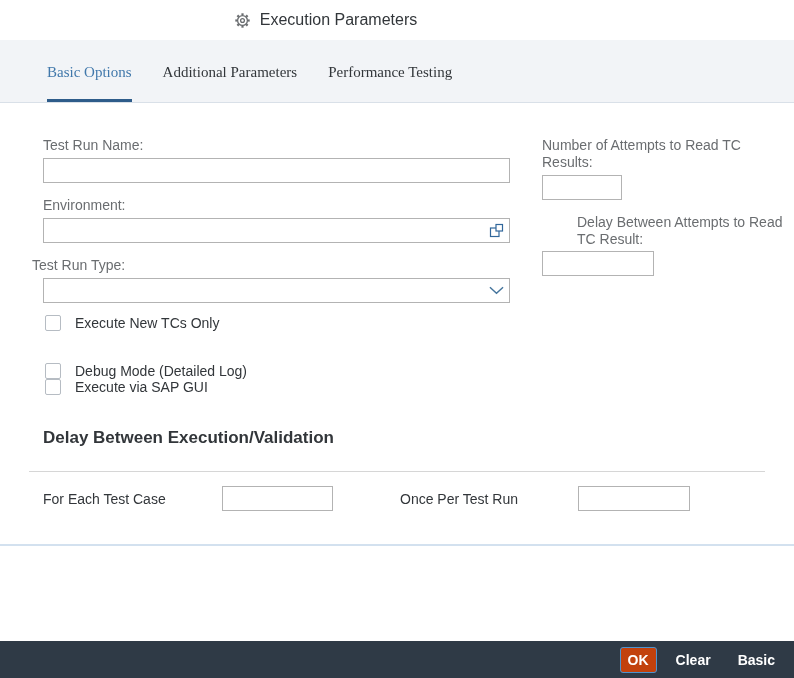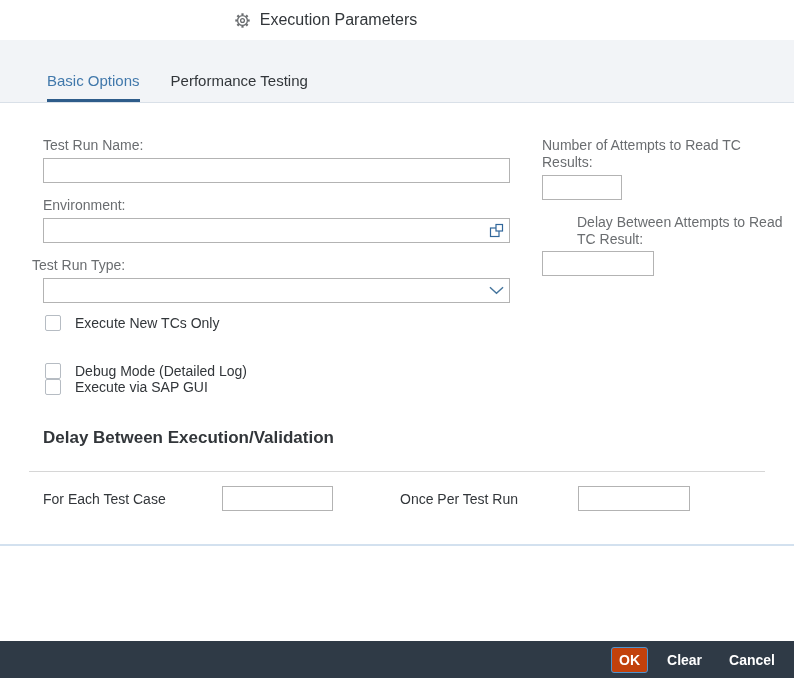--- a/index.html
+++ b/index.html
@@ -21,22 +21,22 @@
   .dlg-title { font-size:16px; color:#32363a; }
 
   
   .tabstrip {
     position:absolute; top:40px; left:0; width:794px; height:63px;
     background:#f2f4f7;
     border-bottom:1px solid #d9e0e8;
     display:flex; align-items:flex-end; padding-left:47px; gap:31px;
   }
   .tab {
-    font-size:15px; color:#32363a; padding-bottom:13px;
-    position:relative; cursor:pointer; white-space:nowrap;
+    font-size:15px; color:#32363a; padding-bottom:21px;
+    position:relative; cursor:pointer; white-space:nowrap;font-family:Liberation Serif, serif;
   }
   .tab.active { color:#4178ab; }
   .tab.active::after {
     content:""; position:absolute; left:0; right:0; bottom:0;
     height:3px; background:#2e5c8a;
   }
 
   
   .lbl { position:absolute; font-size:14px; color:#6a6d70; line-height:17px; }
   .lbl-dark { color:#32363a; }
@@ -118,20 +118,21 @@
         <line x1="8.5" y1="13.7" x2="8.5" y2="15.7"></line>
         <line x1="12.2" y1="12.2" x2="13.6" y2="13.6"></line>
       </g>
     </svg>
   </span>
   <span class="dlg-title">Execution Parameters</span>
 </div>
 
 <div class="tabstrip">
   <div class="tab active">Basic Options</div>
+  <div class="tab">Additional Parameters</div>
   <div class="tab">Performance Testing</div>
 </div>
 
 <label class="lbl" style="left:43px; top:137px;">Test Run Name:</label>
 <input class="txt" style="left: 43px; top: 158px; width: 467px;" type="text" value="">
 
 <label class="lbl" style="left:43px; top:197px;">Environment:</label>
 <div class="input-wrap" style="left:43px; top:218px; width:467px;">
   <input type="text" value="" style="">
   <button class="icon-btn">
@@ -178,14 +179,14 @@
 <input class="txt" style="left: 222px; top: 486px; width: 111px;" type="text" value="">
 
 <label class="lbl lbl-dark" style="left:400px; top:491px;">Once Per Test Run</label>
 <input class="txt" style="left: 578px; top: 486px; width: 112px;" type="text" value="">
 
 <div class="sep2"></div>
 
 <div class="footer">
   <button class="btn-ok">OK</button>
   <button class="btn-link btn-clear">Clear</button>
-  <button class="btn-link btn-cancel">Cancel</button>
+  <button class="btn-link btn-cancel">Basic</button>
 </div>
 
 </body></html>

